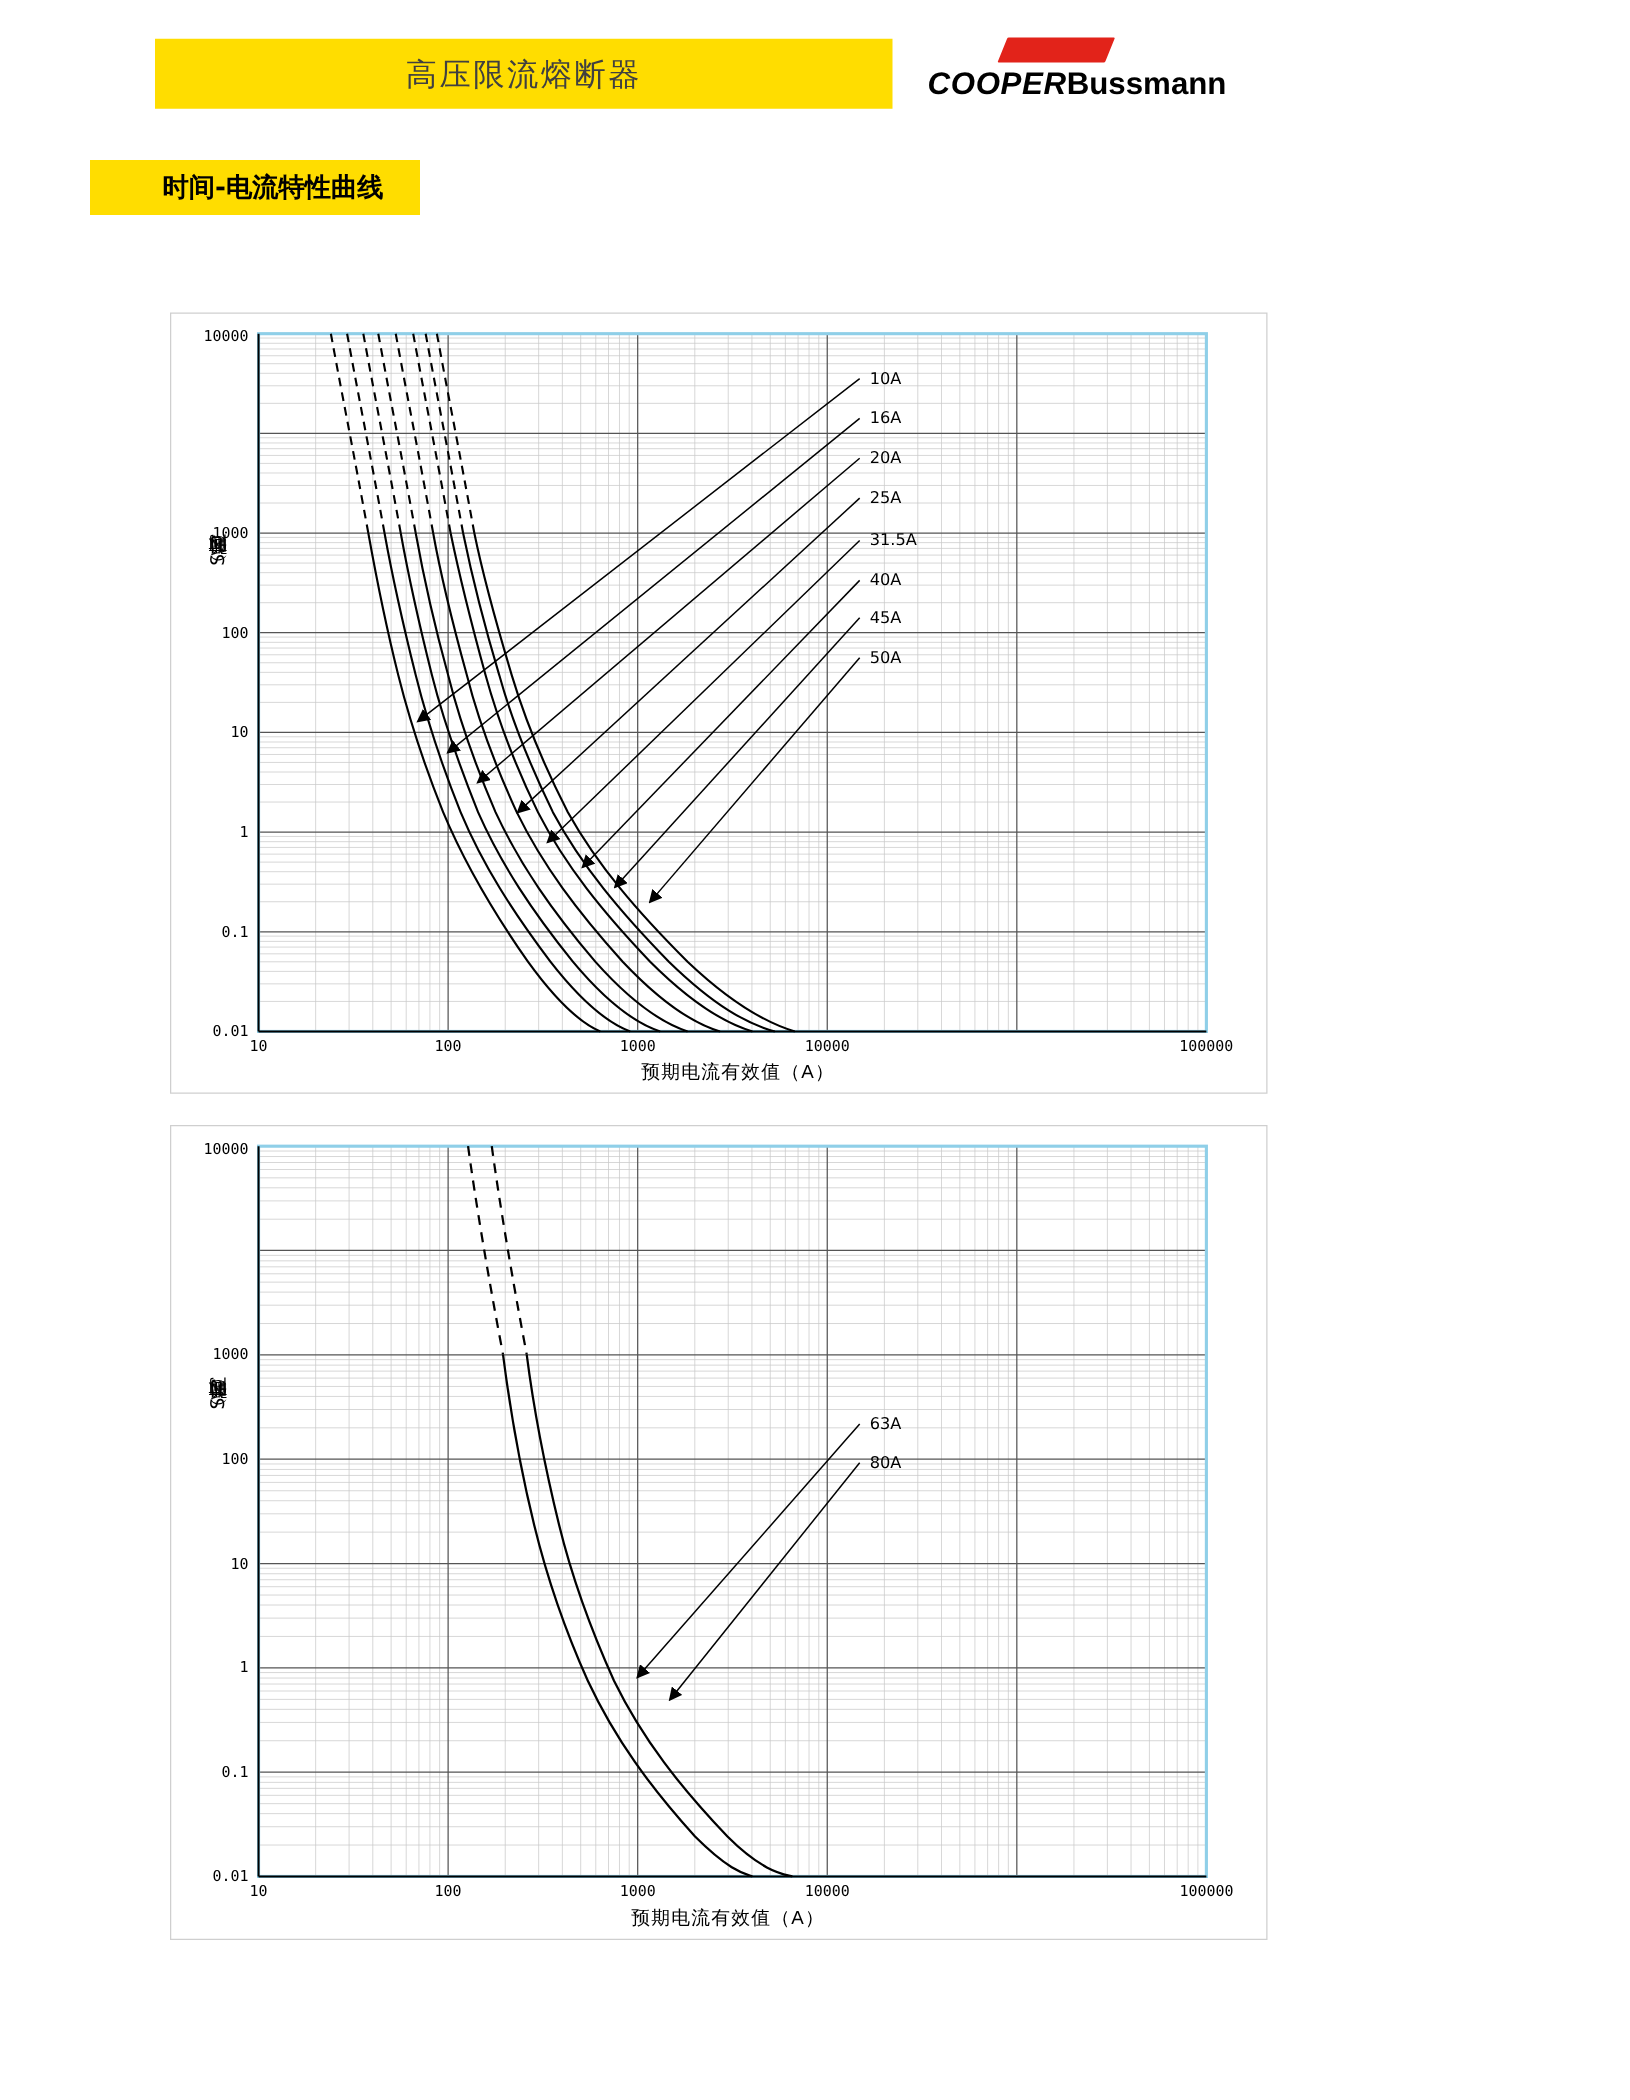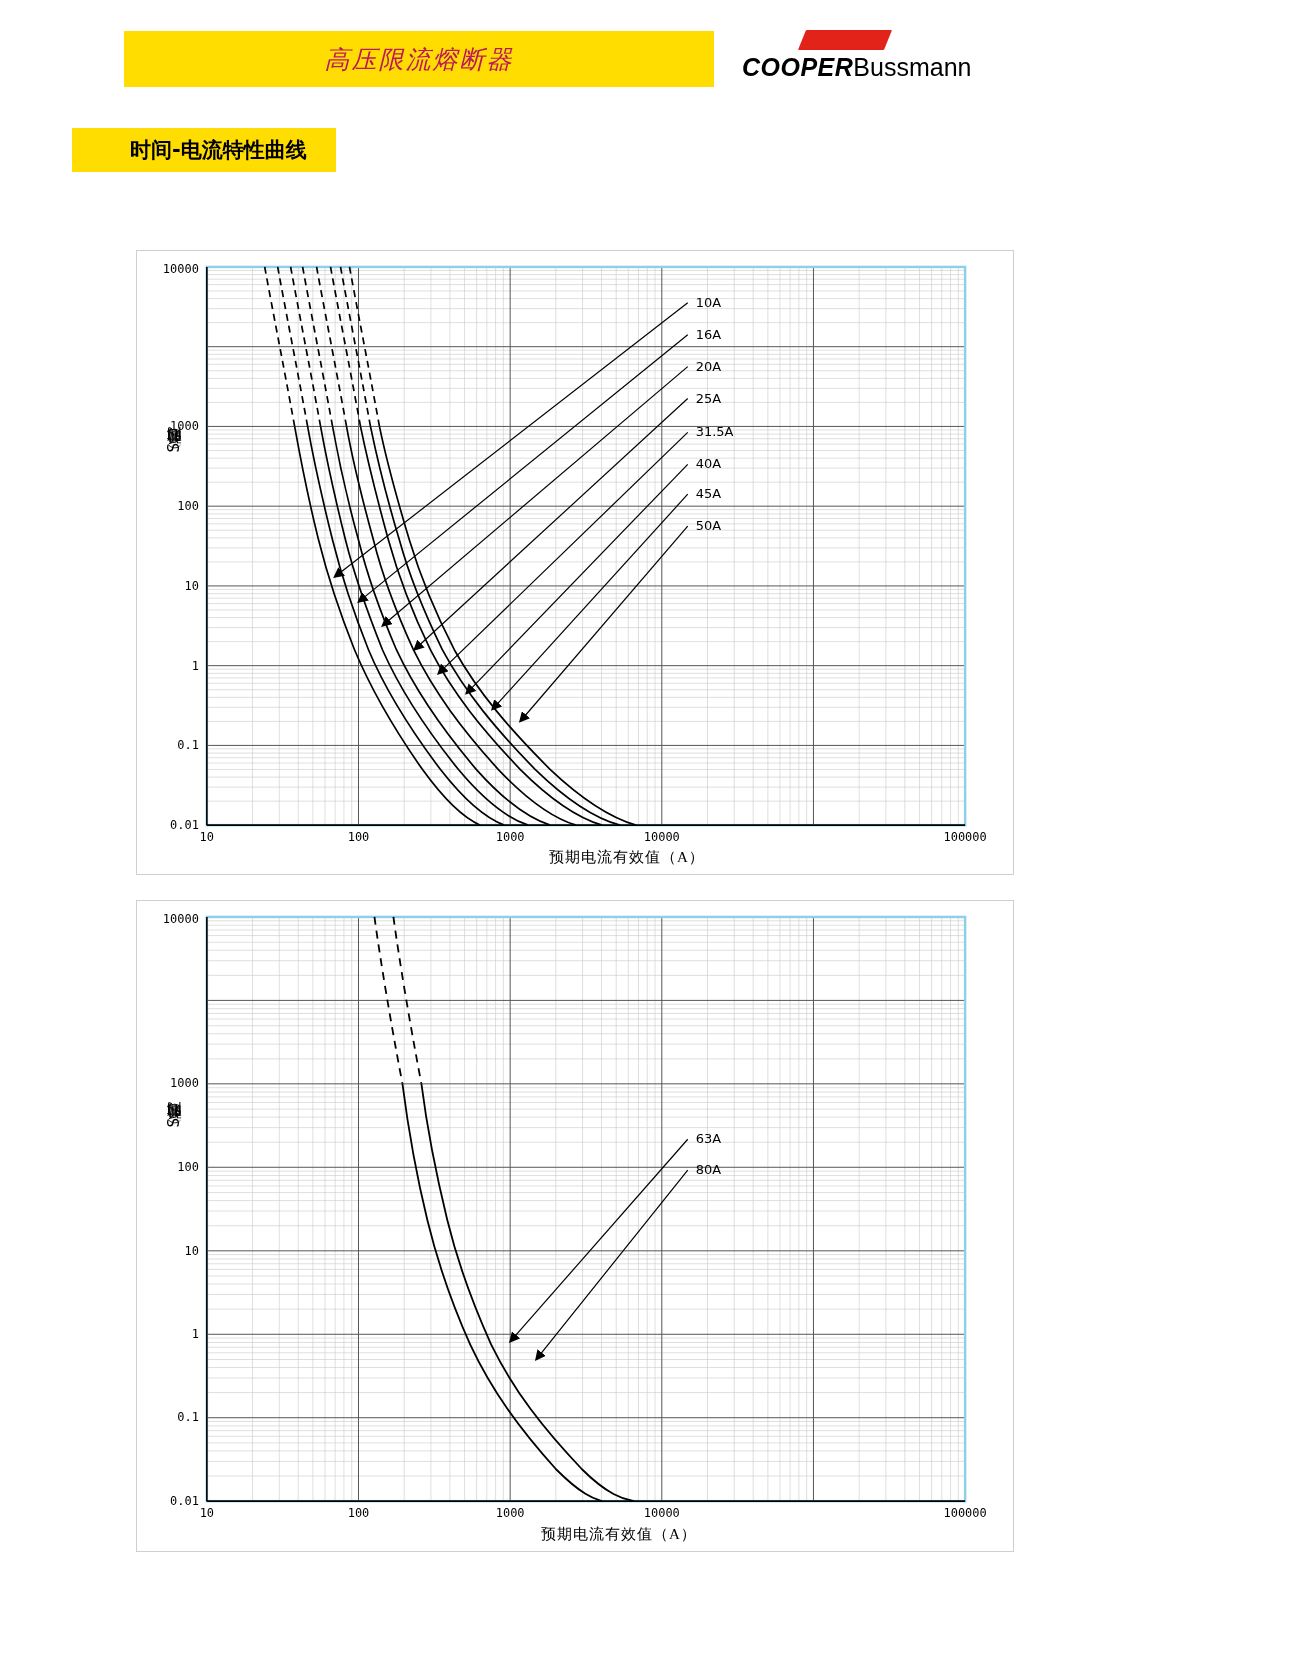--- a/index.html
+++ b/index.html
@@ -25,22 +25,21 @@
     height: 56px;
     background: #ffdd00;
     display: flex;
     align-items: center;
     justify-content: center;
   }
   .title-banner span {
     font-family: "DejaVu Sans", sans-serif;
     font-size: 25px;
     letter-spacing: 2px;
-    color: #be185d;
-    font-style: italic;
+    color: #404040;
   }
 
   .brand {
     position: absolute;
     left: 742px;
     top: 28px;
     width: 270px;
     height: 62px;
   }
   .brand .swoosh {
@@ -61,21 +60,21 @@
     font-size: 25px;
     line-height: 30px;
     white-space: nowrap;
   }
   .brand .brand-text .b1 {
     font-weight: bold;
     font-style: italic;
     letter-spacing: 0.5px;
   }
   .brand .brand-text .b2 {
-    font-weight: normal;
+    font-weight: bold;
     letter-spacing: 0px;
   }
 
   .subtitle-banner {
     position: absolute;
     left: 72px;
     top: 128px;
     width: 264px;
     height: 44px;
     background: #ffdd00;
@@ -112,26 +111,25 @@
     font-size: 15px;
     letter-spacing: 1px;
     color: #000;
     white-space: nowrap;
   }
   #chart1 .axis-label-y { left: 28px; top: 190px; }
   #chart2 .axis-label-y { left: 28px; top: 215px; }
 
   .axis-label-x {
     position: absolute;
-    font-family: Liberation Serif, serif;
+    font-family: Liberation Sans, sans-serif;
     font-size: 15px;
     letter-spacing: 1px;
     color: #000;
     white-space: nowrap;
-    margin-left: 36px;
   }
   #chart1 .axis-label-x { left: 376px; top: 597px; }
   #chart2 .axis-label-x { left: 368px; top: 624px; }
 
   .tick-text {
     font-family: "DejaVu Sans Mono", monospace;
     font-size: 12px;
     fill: #000;
   }
   .series-text {

